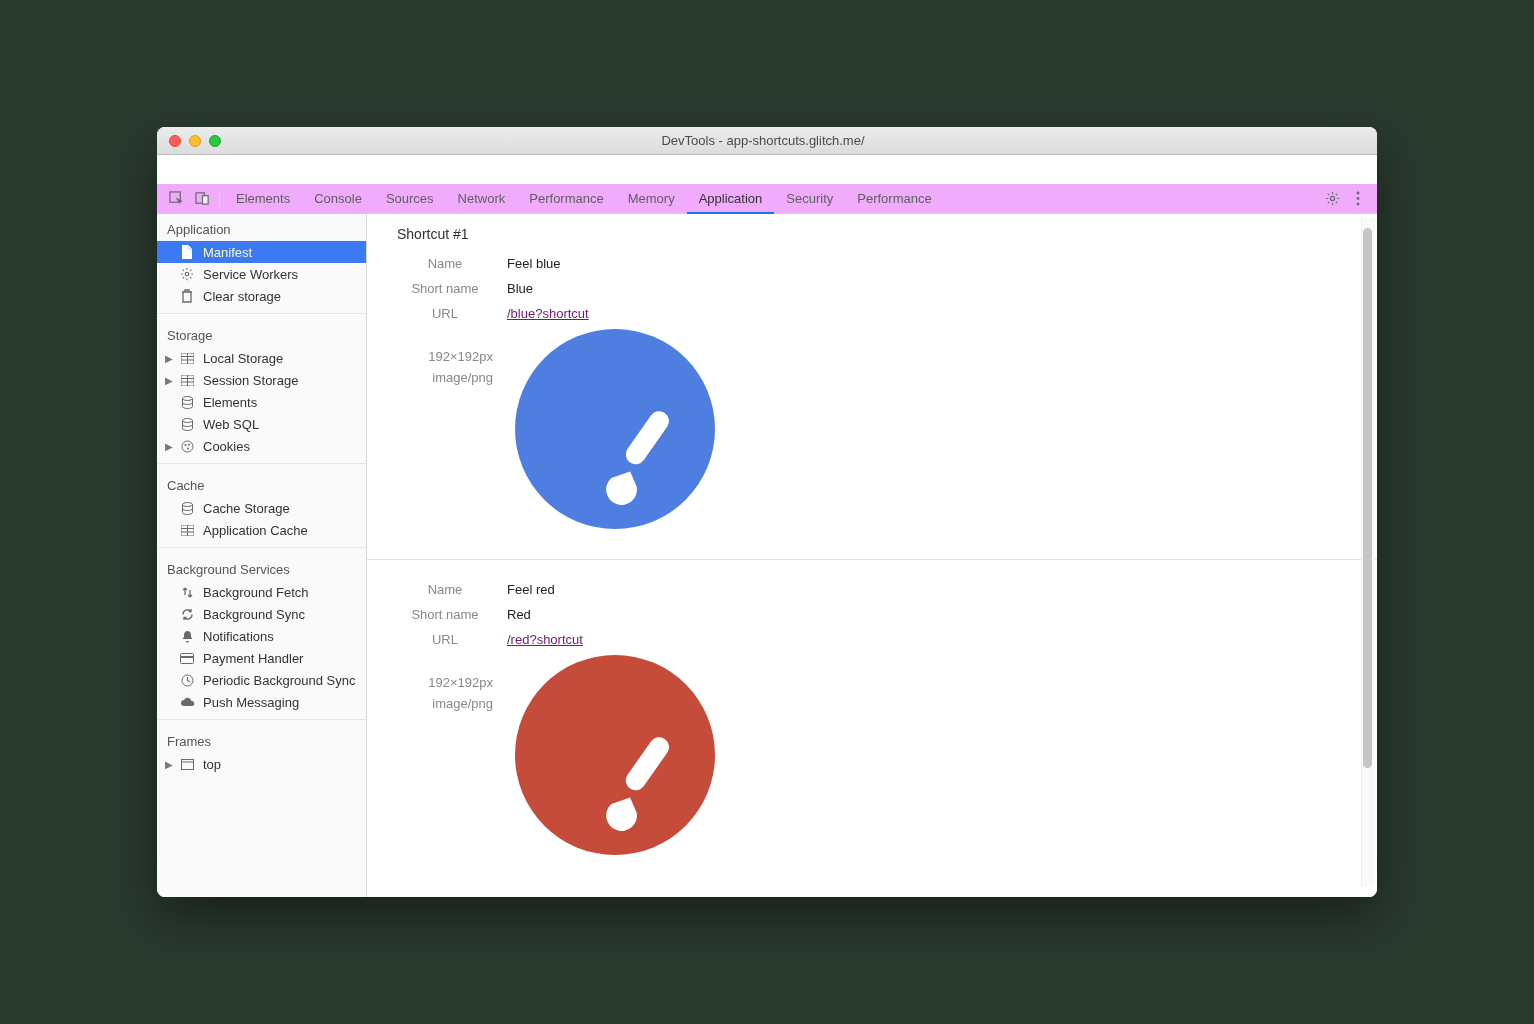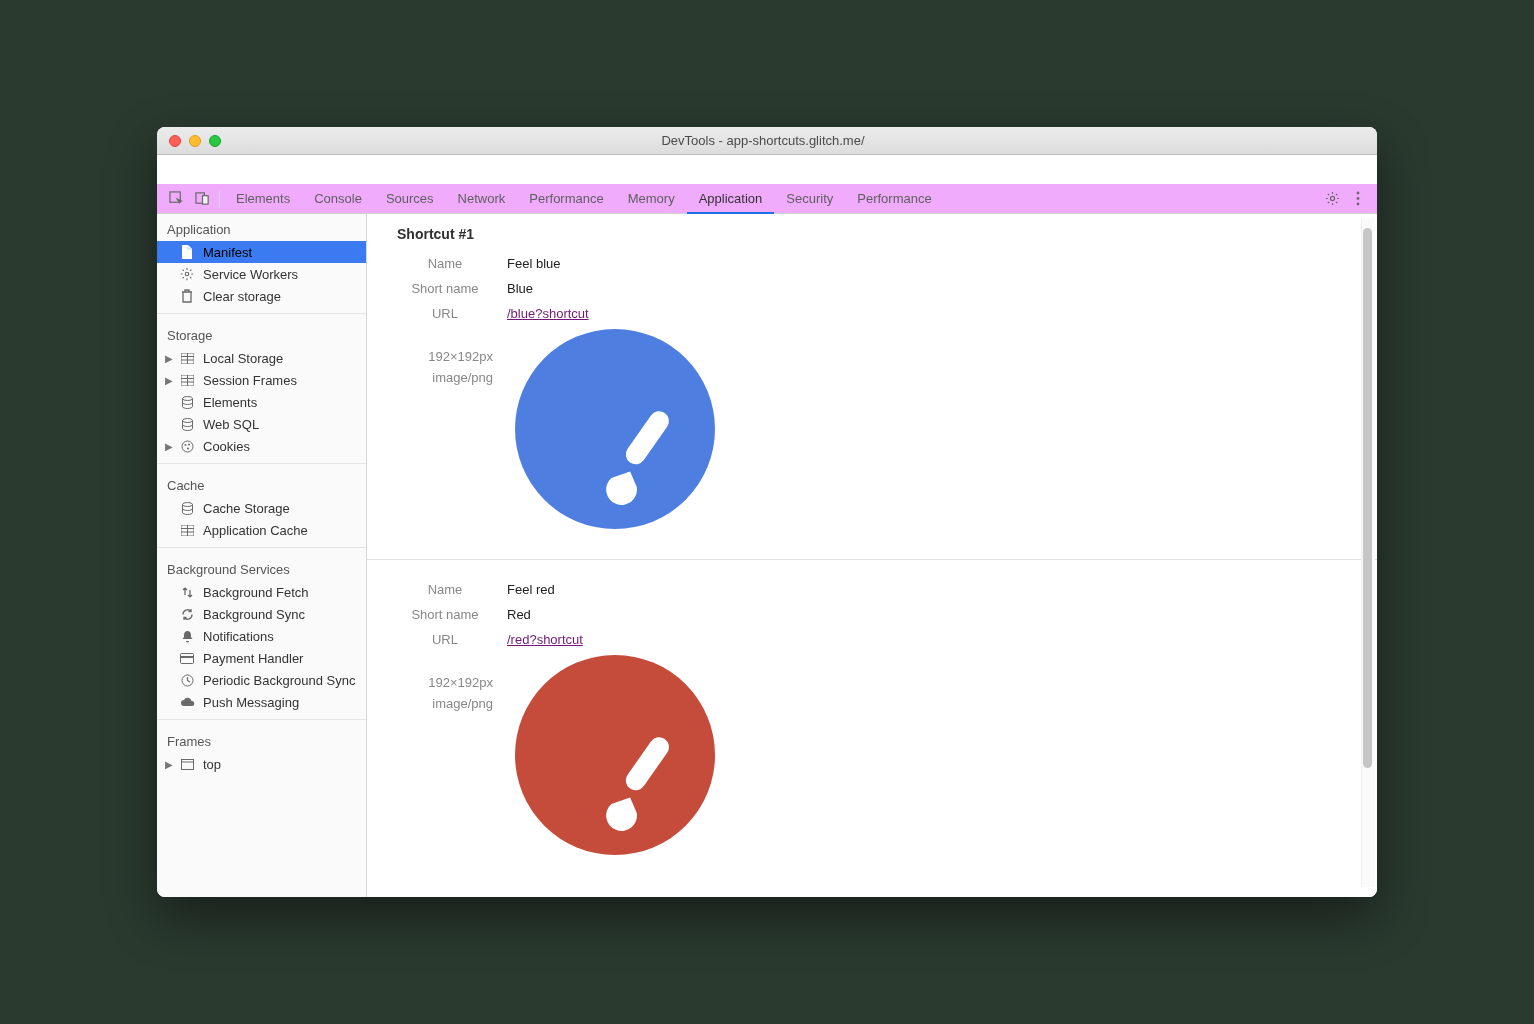--- a/index.html
+++ b/index.html
@@ -60,29 +60,29 @@
   .sidebar {
     width:210px; border-right:1px solid #d8d8d8;
     background:#fafafa; font-size:13px; color:#333;
     overflow-y:auto;
   }
   .group-h { padding:8px 10px 4px; color:#555; }
   .sb-item {
     display:flex; align-items:center; gap:8px;
     padding:3px 8px 3px 22px; cursor:default;
   }
-  .sb-item.selected { background:#3b7af0; color:#000000; }
+  .sb-item.selected { background:#3b7af0; color:#fef9c3; }
   .sb-item .exp { width:8px; color:#777; font-size:10px; margin-left:-14px; margin-right:-2px;}
   .sb-icon { width:16px; height:16px; display:flex; align-items:center; justify-content:center; color:#5f5f5f; }
   .sb-item.selected .sb-icon{color:#fff;}
   .group-div { height:1px; background:#e5e5e5; margin:6px 0; }
   
   .content { flex:1; overflow-y:auto; background:#fff; position:relative;}
   .section { border-bottom:1px solid #e2e2e2; padding: 12px 30px 20px; }
-  .sec-h { font-weight:700; font-size:14px; color:#303030; margin-bottom:14px; }
+  .sec-h { font-weight:400; font-size:14px; color:#303030; margin-bottom:14px; }
   .row { display:flex; align-items:flex-start; font-size:13px; margin:10px 0; }
   .label { width:110px; text-align:center; color:#888; padding-right:14px; }
   .value { color:#222; }
   .link { color:#701a75; text-decoration:underline; }
   .iconinfo { margin-top:18px; text-align:right; }
   .circle-icon {
     width:200px; height:200px; border-radius:50%;
     display:flex; align-items:center; justify-content:center;
     position:relative; margin-left: 8px; margin-top: -2px;
   }
@@ -191,21 +191,21 @@
         <span>Local Storage</span>
       </div>
       <div class="sb-item">
         <span class="exp">▶</span>
         <span class="sb-icon">
             <svg width="13" height="11" viewBox="0 0 13 11">
               <rect x="0" y="0" width="13" height="11" fill="none" stroke="#6a6a6a"></rect>
               <path d="M0 3.5h13M0 7h13M6.5 0v11" stroke="#6a6a6a"></path>
             </svg>
           </span>
-        <span>Session Frames</span>
+        <span>Session Storage</span>
       </div>
       <div class="sb-item">
         <span class="sb-icon">
             <svg width="13" height="13" viewBox="0 0 13 13">
               <ellipse cx="6.5" cy="2.5" rx="5" ry="2" fill="none" stroke="#6a6a6a"></ellipse>
               <path d="M1.5 2.5v8c0 1.1 2.2 2 5 2s5-.9 5-2v-8M1.5 6.5c0 1.1 2.2 2 5 2s5-.9 5-2" fill="none" stroke="#6a6a6a"></path>
             </svg>
           </span>
         <span>Elements</span>
       </div>

